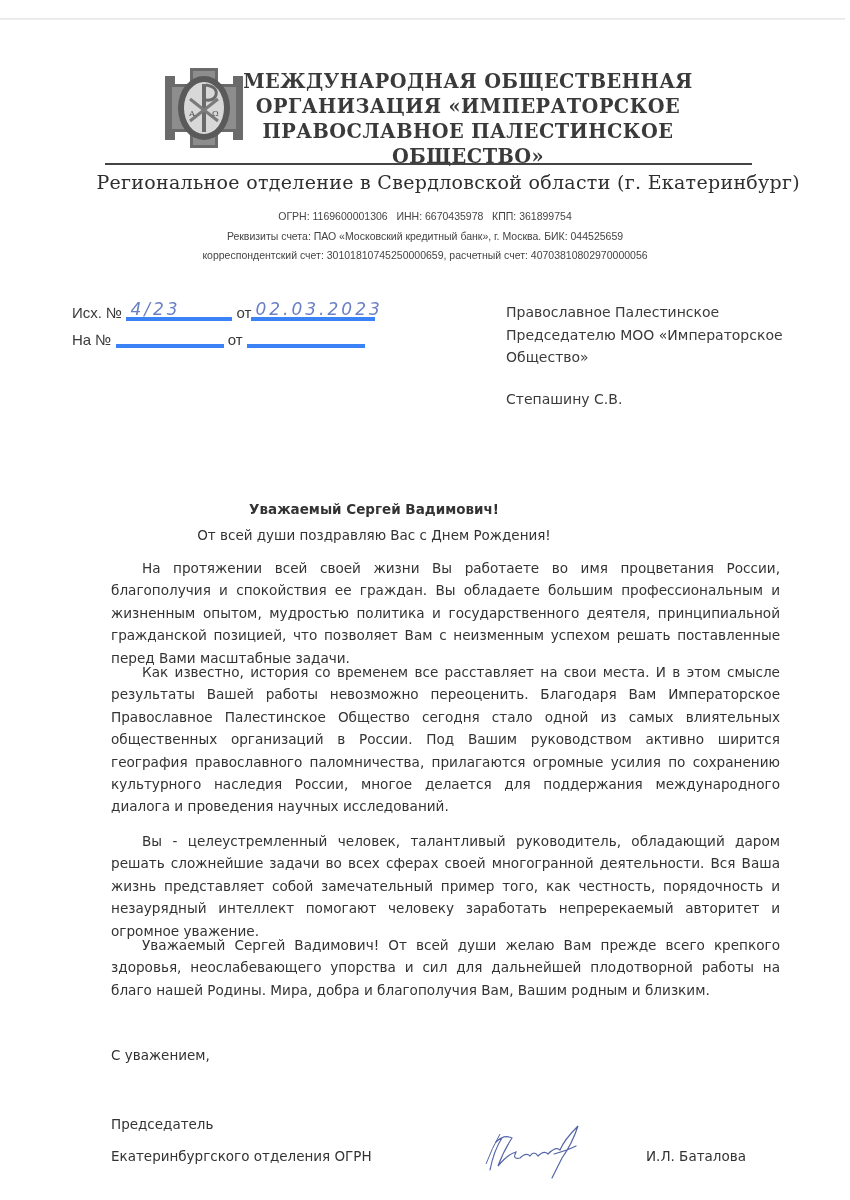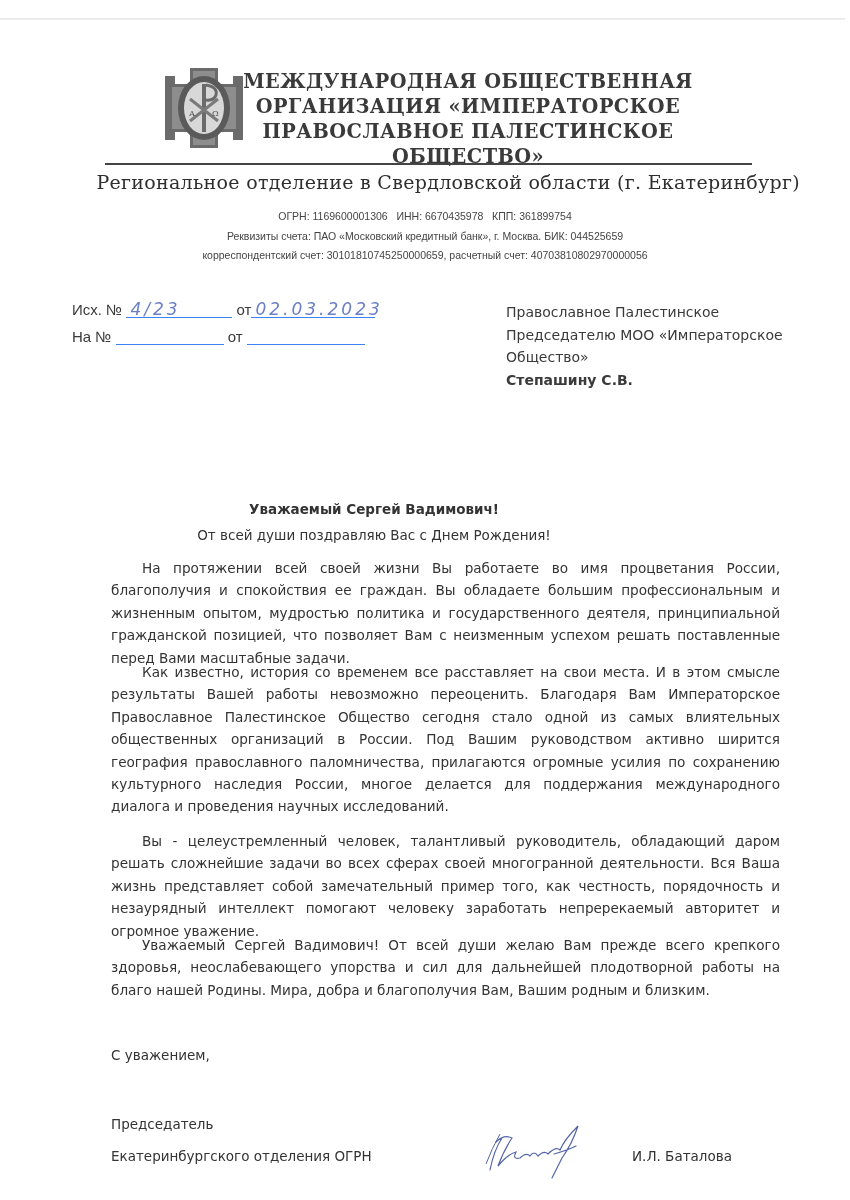--- a/index.html
+++ b/index.html
@@ -5,24 +5,24 @@
   html, body { margin:0; padding:0; background:#fff; }
   body { width:850px; height:1200px; position:relative; overflow:hidden; font-family:"Liberation Sans", sans-serif; color:#333; }
   .scan-edge { position:absolute; left:0; top:18px; width:845px; height:2px; background:linear-gradient(#e4e4e4,#f4f4f4); }
   .emblem { position:absolute; left:163px; top:66px; width:82px; height:84px; }
   .org-title { position:absolute; left:238px; top:68px; width:500px; text-align:center; font-family:"DejaVu Serif", serif; font-weight:bold; font-size:21px; line-height:25px; color:#3a3a3a; letter-spacing:0.5px; text-transform:uppercase; transform:scaleX(0.92); transform-origin:left top; }
   .rule { position:absolute; left:105px; top:163px; width:647px; height:2px; background:#444; }
   .region { position:absolute; left:60px; top:171px; width:740px; text-align:right; font-family:"DejaVu Serif", serif; font-size:19px; color:#2e2e2e; letter-spacing:0.3px; }
   .contacts { position:absolute; left:40px; top:207px; width:770px; text-align:center; font-size:10.5px; line-height:19.5px; color:#444; }
   .contacts a { color:#444; text-decoration:underline; }
   .ref { position:absolute; left:72px; font-size:15px; color:#3a3a3a; }
-  .ref .blank { display:inline-block; border-bottom:1px solid #3b82f6; height:17px; vertical-align:bottom; position:relative; }
+  .ref .blank { display:inline-block; border-bottom:4px solid #3b82f6; height:17px; vertical-align:bottom; position:relative; }
   .hand { position:absolute; left:4px; bottom:-2px; font-family:"DejaVu Sans", sans-serif; font-style:italic; color:#6a7fc4; font-size:17px; letter-spacing:3px; white-space:nowrap; }
   .addressee { position:absolute; left:506px; top:301px; width:300px; font-family:"DejaVu Sans", sans-serif; font-size:14px; line-height:22.5px; color:#3a3a3a; }
-  .addressee .name { font-weight:bold; }
+  .addressee .name { margin-top:19px; font-weight:normal; }
   .salutation { position:absolute; left:0; width:748px; text-align:center; font-family:"DejaVu Sans", sans-serif; font-size:13.5px; color:#333; }
   .body-text { position:absolute; left:111px; width:669px; font-family:"DejaVu Sans", sans-serif; font-size:13.6px; line-height:22.4px; color:#333; text-align:justify; text-indent:31px; }
   .closing { position:absolute; left:111px; font-family:"DejaVu Sans", sans-serif; font-size:13.5px; color:#333; }
   .signature { position:absolute; left:482px; top:1120px; width:110px; height:60px; }
 </style>
 </head>
 <body>
 
 <div class="scan-edge"></div>
 
@@ -78,18 +78,18 @@
 <div class="salutation" style="top:527px;">От всей души поздравляю Вас с Днем Рождения!</div>
 
 <div class="body-text" style="top:557px;">На протяжении всей своей жизни Вы работаете во имя процветания России, благополучия и спокойствия ее граждан. Вы обладаете большим профессиональным и жизненным опытом, мудростью политика и государственного деятеля, принципиальной гражданской позицией, что позволяет Вам с неизменным успехом решать поставленные перед Вами масштабные задачи.</div>
 <div class="body-text" style="top:661px;">Как известно, история со временем все расставляет на свои места. И в этом смысле результаты Вашей работы невозможно переоценить. Благодаря Вам Императорское Православное Палестинское Общество сегодня стало одной из самых влиятельных общественных организаций в России. Под Вашим руководством активно ширится география православного паломничества, прилагаются огромные усилия по сохранению культурного наследия России, многое делается для поддержания международного диалога и проведения научных исследований.</div>
 <div class="body-text" style="top:830px;">Вы - целеустремленный человек, талантливый руководитель, обладающий даром решать сложнейшие задачи во всех сферах своей многогранной деятельности. Вся Ваша жизнь представляет собой замечательный пример того, как честность, порядочность и незаурядный интеллект помогают человеку заработать непререкаемый авторитет и огромное уважение.</div>
 <div class="body-text" style="top:934px;">Уважаемый Сергей Вадимович! От всей души желаю Вам прежде всего крепкого здоровья, неослабевающего упорства и сил для дальнейшей плодотворной работы на благо нашей Родины. Мира, добра и благополучия Вам, Вашим родным и близким.</div>
 
 <div class="closing" style="top:1047px;">С уважением,</div>
 <div class="closing" style="top:1116px;">Председатель</div>
 <div class="closing" style="top:1148px;">Екатеринбургского отделения ОГРН</div>
-<div class="closing" style="top:1148px;left:632px;">И.Л. Баталова</div>
+<div class="closing" style="top:1148px;left:646px;">И.Л. Баталова</div>
 
 <svg class="signature" viewBox="0 0 110 60">
   <path d="M8 50 Q12 30 20 18 M14 22 Q22 14 30 18 Q22 30 16 46 Q26 34 34 32 Q30 40 38 38 Q44 32 48 36 Q52 30 56 36 Q62 30 66 34 Q74 26 78 30 Q82 20 96 6 Q90 24 80 38 Q74 50 70 58 M72 34 Q86 30 94 26" fill="none" stroke="#5566a8" stroke-width="1.2" stroke-linecap="round"></path>
   <path d="M4 44 Q10 28 18 14" fill="none" stroke="#5566a8" stroke-width="1"></path>
 </svg>
 
 </body></html>

